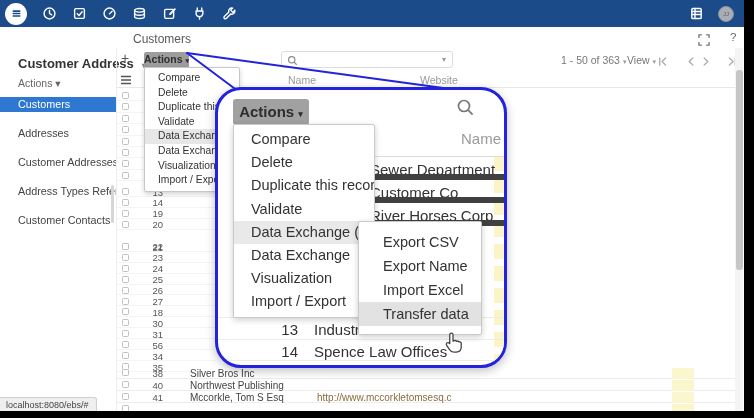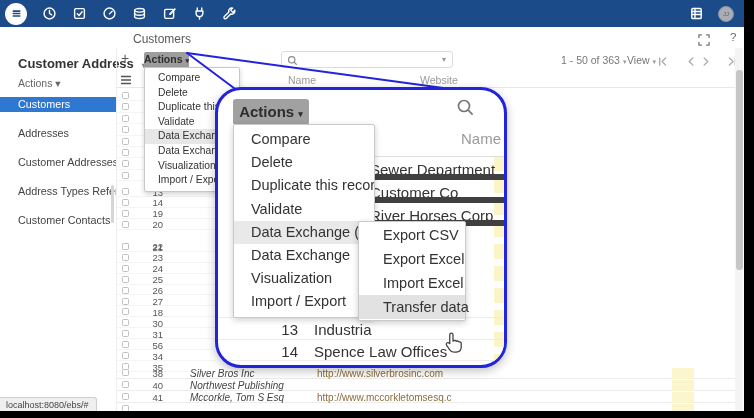--- a/index.html
+++ b/index.html
@@ -60,21 +60,21 @@
   
   .cb { position:absolute; left:5px; top:2px; width:7px; height:7px; border:1px solid #c0c0c0; border-radius:1.5px; background:#fff; cursor:pointer; }
   .rowsA { position:absolute; left:117px; top:90px; width:98px; }
   .rowA { position:absolute; left:0; width:98px; height:11.4px; border-bottom:1px solid #f4f4f4; }
   .rowsB { position:absolute; left:117px; top:186px; width:98px; }
   .rowB { position:absolute; left:0; width:98px; height:10.95px; border-bottom:1px solid #f4f4f4; }
   .rowB .num { position:absolute; left:20px; top:0.5px; width:26px; text-align:right; font-size:9.5px; color:#555; }
   .rowsC { position:absolute; left:117px; top:367px; width:618px; }
   .rowC { position:absolute; left:0; width:618px; height:12.1px; border-bottom:1px solid #ececec; cursor:pointer; }
   .rowC .num { position:absolute; left:20px; top:1px; width:26px; text-align:right; font-size:9.5px; color:#555; }
-  .rowC .nm { position:absolute; left:73px; top:1px; font-size:10px; color:#444; white-space:nowrap;font-style:italic; }
+  .rowC .nm { position:absolute; left:73px; top:1px; font-size:10px; color:#444; white-space:nowrap; }
   .rowC .ws { position:absolute; left:200px; top:1px; width:272px; font-size:10px; color:#8a6d3b; white-space:nowrap; overflow:hidden; }
   .rowC .ycell { position:absolute; left:555px; top:0.5px; width:22px; height:11px; background:#fbf6cd; }
 
   
   .vscroll-track { position:absolute; left:735px; top:48px; width:8px; height:363px; background:#f4f4f4; }
   .vscroll-thumb { position:absolute; left:735.5px; top:70px; width:7px; height:200px; background:#c6c6c6; border-radius:3px; cursor:grab; }
 
   
   .menu-sm { position:absolute; left:144px; top:67px; width:96px; background:#fff; border:1px solid #c8c8c8; border-radius:2px; box-shadow:0 2px 5px rgba(0,0,0,.18); padding:3px 0; z-index:4; }
   .mi-sm { height:14.6px; line-height:14.6px; padding-left:13px; font-size:10.3px; color:#333; white-space:nowrap; overflow:hidden; cursor:pointer; }
@@ -91,21 +91,21 @@
   .co-search svg { width:19px; height:19px; stroke:#777; fill:none; stroke-width:1.7; }
   .co-name-hdr { position:absolute; left:243px; top:40px; font-size:15px; color:#9a9a9a; z-index:1; }
   .co-ystrip { position:absolute; left:276px; top:66px; width:10px; height:206px; background:repeating-linear-gradient(to bottom, #faf4c6 0 15px, #ffffff 15px 22px); z-index:1; }
   .co-bgrows { position:absolute; left:152px; top:66px; width:134px; border-top:1px solid #ddd; z-index:2; }
   .co-bgrow { position:relative; height:23px; border-bottom:6px solid #404040; font-size:15px; color:#333; padding-top:4px; white-space:nowrap; overflow:hidden; }
   .menu-lg { position:absolute; left:15px; top:34px; width:142px; background:#fff; border:1px solid #c9c9c9; border-radius:2px; box-shadow:0 2px 6px rgba(0,0,0,.2); padding:3px 0; z-index:5; }
   .mi-lg { position:relative; height:23.2px; line-height:23.2px; padding-left:17px; font-size:14.5px; color:#333; white-space:nowrap; overflow:hidden; cursor:pointer; }
   .mi-lg.hl { background:#e9e9e9; }
   .mi-lg .arr { display:none; position:absolute; right:7px; top:0; font-size:9px; color:#444; }
   .mi-lg .arr.show { display:block; }
-  .submenu { position:absolute; left:140px; top:131px; width:108px; background:#fff; border:1px solid #c9c9c9; border-radius:2px; box-shadow:0 2px 6px rgba(0,0,0,.2); padding:1px 0; z-index:6; }
+  .submenu { position:absolute; left:140px; top:131px; width:124px; background:#fff; border:1px solid #c9c9c9; border-radius:2px; box-shadow:0 2px 6px rgba(0,0,0,.2); padding:8px 0; z-index:6; }
   .mi-sub { height:24px; line-height:24px; padding-left:24px; font-size:14.5px; color:#333; white-space:nowrap; cursor:pointer; }
   .mi-sub.hl { background:#e2e2e2; }
   .co-botrows { position:absolute; left:0; top:227px; width:286px; border-bottom:1px solid #ececec; z-index:2; }
   .co-botrow { position:relative; height:21.7px; border-top:1px solid #ececec; cursor:pointer; }
   .co-botrow .cid { position:absolute; left:0; top:3px; width:80px; text-align:right; font-size:15px; color:#333; }
   .co-botrow .cnm { position:absolute; left:96px; top:3px; font-size:15px; color:#333; white-space:nowrap; }
   .cursor-hand { position:absolute; left:222px; top:240px; width:26px; height:26px; z-index:8; }
 
   
   .statusbar { position:absolute; left:0; top:397px; height:14px; background:#efefef; border:1px solid #cfcfcf; border-left:none; border-bottom:none; border-top-right-radius:3px; font-size:9px; color:#444; padding:2px 7px 0 6px; z-index:7; }
@@ -347,21 +347,20 @@
           <span class="cb"></span>
           <span class="num">35</span>
         </div>
       </div>
     <div class="rowsC">
 
     <div class="rowC" style="top: 0px;">
         <span class="cb"></span>
         <span class="num">38</span>
         <span class="nm">Silver Bros Inc</span>
-        <span class="ws">http://www.silverbrosinc.com</span>
         <span class="ycell"></span>
       </div>
         <div class="rowC" style="top: 12.1px;">
         <span class="cb"></span>
         <span class="num">40</span>
         <span class="nm">Northwest Publishing</span>
         <span class="ycell"></span>
       </div>
         <div class="rowC" style="top: 24.2px;">
         <span class="cb"></span>
@@ -462,21 +461,21 @@
         <span class="arr show">▸</span>
       </div>
         <div class="mi-lg">
         <span>Import / Export</span>
         <span class="arr show">▸</span>
       </div>
       </div>
     <div class="submenu">
 
     <div class="mi-sub">Export CSV</div>
-        <div class="mi-sub">Export Excel</div>
+        <div class="mi-sub">Export Name</div>
         <div class="mi-sub">Import Excel</div>
         <div class="mi-sub hl">Transfer data</div>
       </div>
     <svg class="cursor-hand" viewBox="0 0 24 24">
       <path d="M9 12.2V4.4c0-.9.7-1.6 1.5-1.6s1.5.7 1.5 1.6v5.8h.6c.2-.8 2.5-.7 2.6.3.6-.6 2.3-.3 2.4.6.8-.4 2 .1 2 1.2v3.2c0 3-1.6 4.9-4.6 4.9h-2.2c-1.8 0-3-.8-4-2.3l-2.6-3.9c-.6-.9-.4-1.9.4-2.4.7-.4 1.6-.2 2.4.8z" fill="#fff" stroke="#444" stroke-width="1.2" stroke-linejoin="round"></path>
     </svg>
   </div>
 </div>
 
 </body></html>

